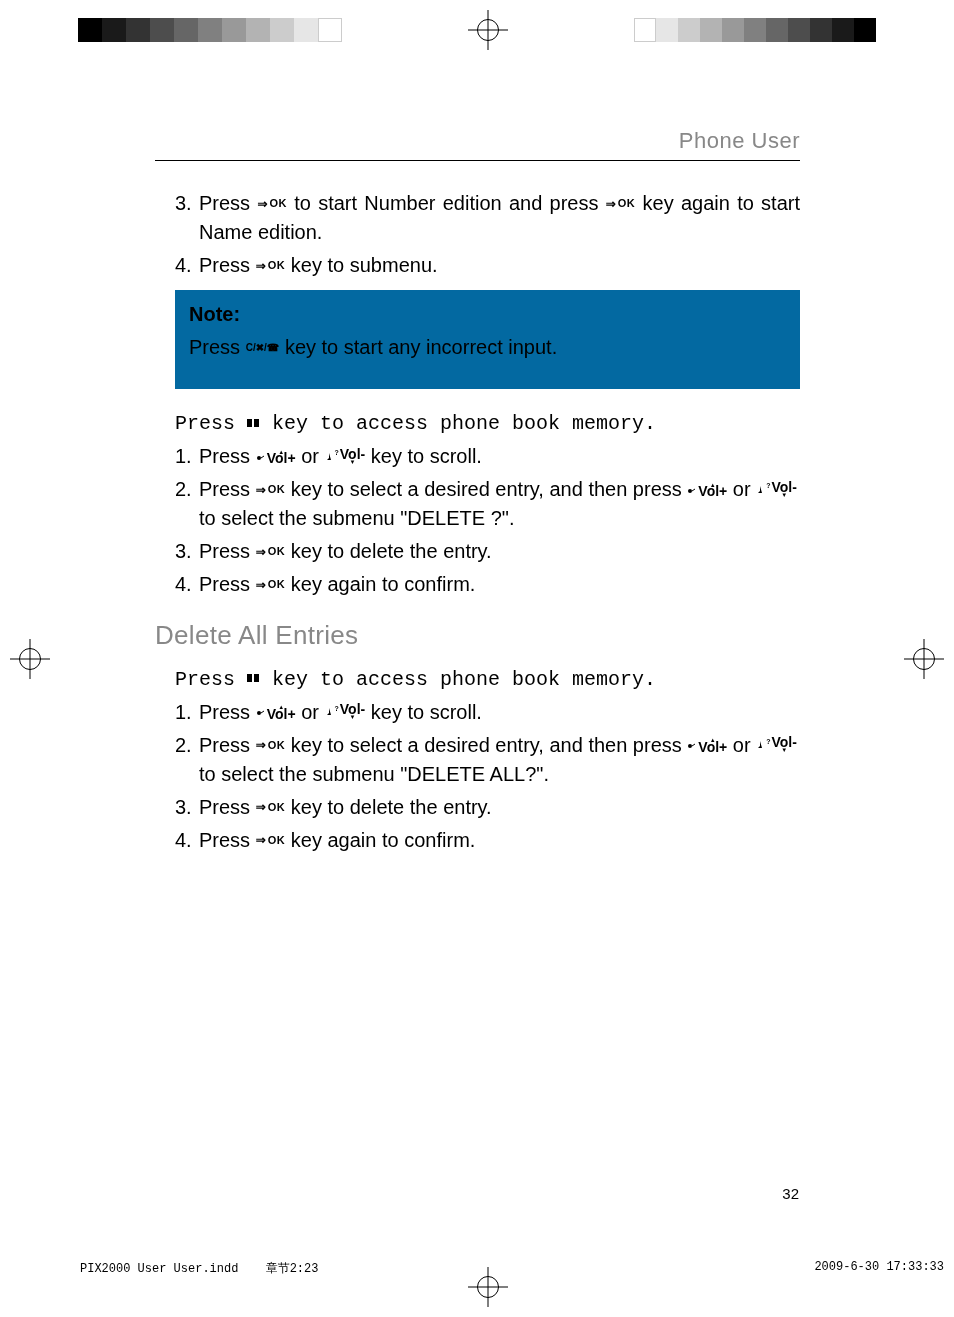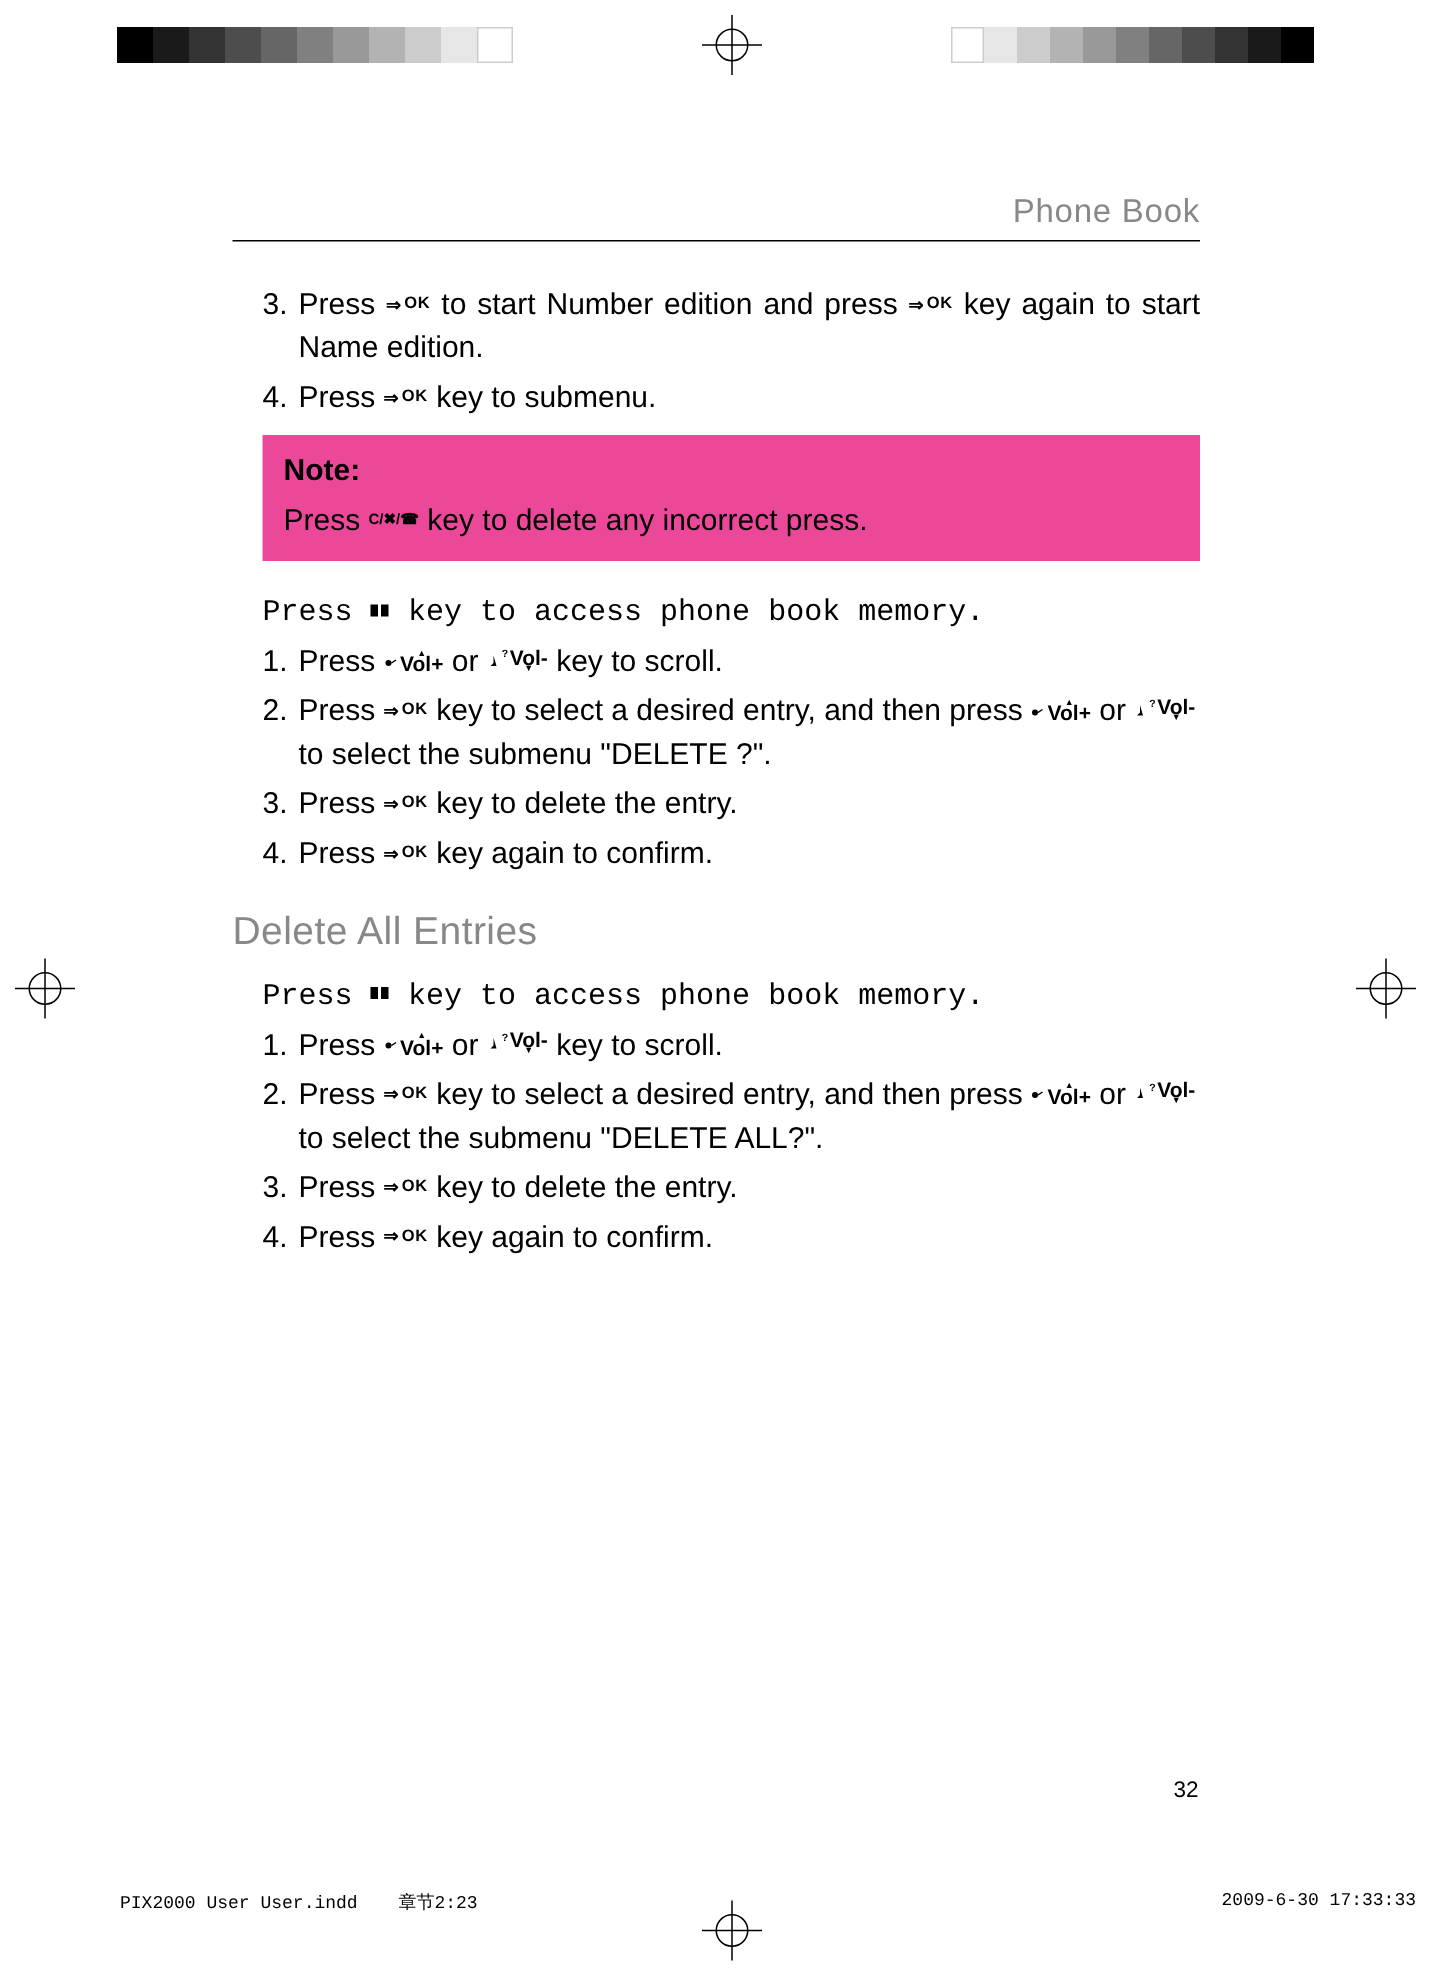--- a/index.html
+++ b/index.html
@@ -77,22 +77,22 @@
     .li-item {
       display: flex;
       padding-left: 20px;
       margin-bottom: 4px;
       text-align: justify;
     }
     .li-num { flex: 0 0 24px; }
     .li-body { flex: 1; }
     .li-body .wrap { display: block; }
     .note-box {
-      background: #ec4899;
-      padding: 10px 14px 12px 14px;
+      background: #0369a1;
+      padding: 10px 14px 27px 14px;
       margin: 10px 0 20px 20px;
     }
     .note-box .note-title { font-weight: bold; font-size: 20px; margin-bottom: 4px; }
     .h2 {
       font-size: 26px;
       color: #888;
       margin: 18px 0 10px 0;
       font-weight: 400;
       letter-spacing: 0.3px;
     }
@@ -175,21 +175,21 @@
       <div class="circ"></div>
     </div>
   </div>
 <div class="side-cross right">
     <div class="crosshair ch">
       <div class="circ"></div>
     </div>
   </div>
 
 <div class="page">
-  <div class="section-header">Phone Book</div>
+  <div class="section-header">Phone User</div>
 
   <div class="content">
 
     <div class="li-item just">
       <span class="li-num">3.</span>
       <span class="li-body">
         <span>Press</span>
         <span class="icon ok-icon">
             <span class="arrow">⇒</span>
             <span class="txt">OK</span>
@@ -213,21 +213,21 @@
           </span>
         <span>key to submenu.</span>
       </span>
     </div>
 
     <div class="note-box">
       <div class="note-title">Note:</div>
       <div>
         <span>Press</span>
         <span class="icon" style="font-size:10px;font-weight:bold">C/✖/☎</span>
-        <span>key to delete any incorrect press.</span>
+        <span>key to start any incorrect input.</span>
       </div>
     </div>
 
     <p class="indent1">
       <span>Press</span>
       <span class="icon phonebook-icon">
           <span class="bar"></span>
           <span class="bar"></span>
         </span>
       <span>key to access phone book memory.</span>

